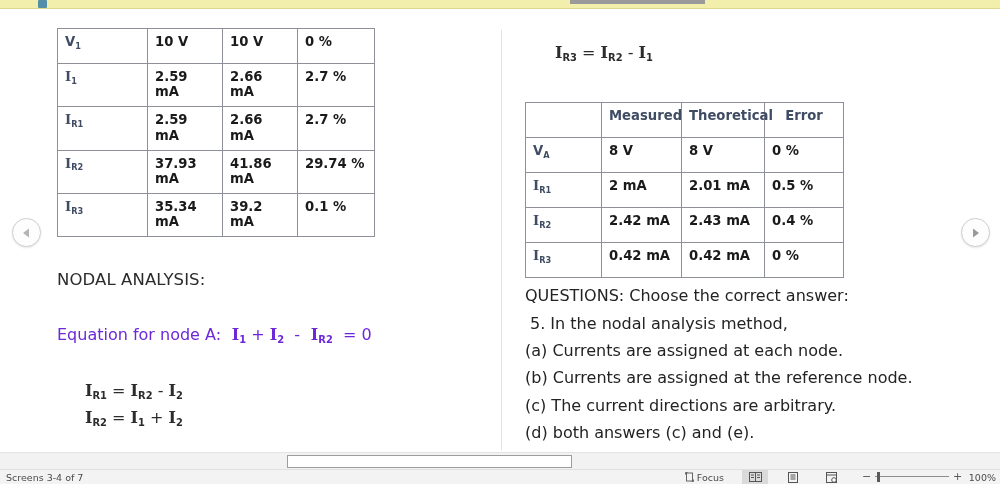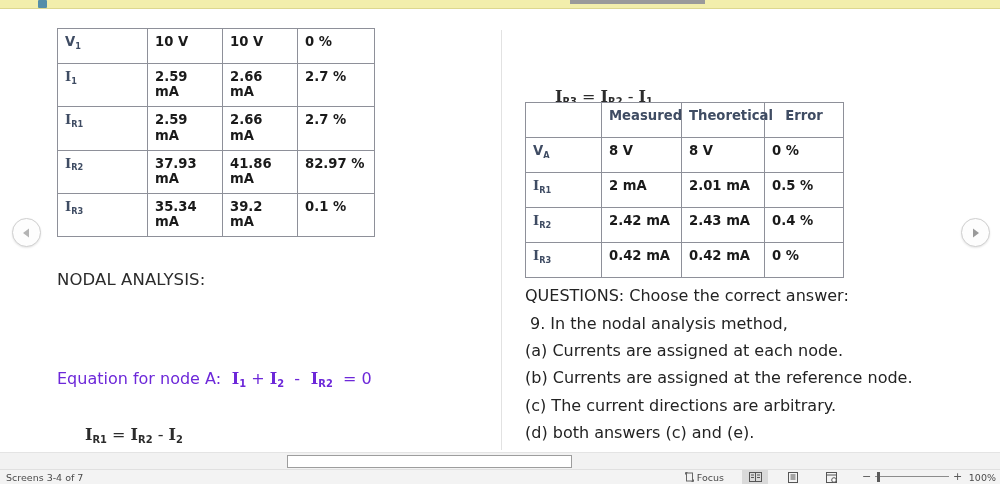--- a/index.html
+++ b/index.html
@@ -141,21 +141,20 @@
     position: relative;
     top: 2.5px;
   }
 
   
   .eqline {
     position: absolute;
     font-size: 15px;
     color: #2c2c2c;
     white-space: nowrap;
-    margin-top: 44px;
   }
   .heading {
     position: absolute;
     font-size: 16.5px;
     color: #2b2b2b;
     white-space: nowrap;
     letter-spacing: .1px;
   }
   .qline {
     position: absolute;
@@ -320,21 +319,21 @@
         <tr>
           <td class="lbl"><span class="mi">I<sub>R1</sub></span></td>
           <td>2.59 mA</td>
           <td>2.66 mA</td>
           <td>2.7 %</td>
         </tr>
         <tr>
           <td class="lbl"><span class="mi">I<sub>R2</sub></span></td>
           <td>37.93 mA</td>
           <td>41.86 mA</td>
-          <td>82.97 %</td>
+          <td>29.74 %</td>
         </tr>
         <tr>
           <td class="lbl"><span class="mi">I<sub>R3</sub></span></td>
           <td>35.34 mA</td>
           <td>39.2 mA</td>
           <td>0.1 %</td>
         </tr>
       </tbody>
     </table>
 
@@ -414,21 +413,21 @@
         <tr>
           <td class="lbl"><span class="mi">I<sub>R3</sub></span></td>
           <td>0.42 mA</td>
           <td>0.42 mA</td>
           <td>0 %</td>
         </tr>
       </tbody>
     </table>
 
     <div class="qline q-head">QUESTIONS: Choose the correct answer:</div>
-    <div class="qline q-1">9. In the nodal analysis method,</div>
+    <div class="qline q-1">5. In the nodal analysis method,</div>
     <div class="qline q-a">(a) Currents are assigned at each node.</div>
     <div class="qline q-b">(b) Currents are assigned at the reference node.</div>
     <div class="qline q-c">(c) The current directions are arbitrary.</div>
     <div class="qline q-d">(d) both answers (c) and (e).</div>
   </div>
 </div>
 
 <div class="hscroll">
   <div class="hscroll-thumb"></div>
 </div>

